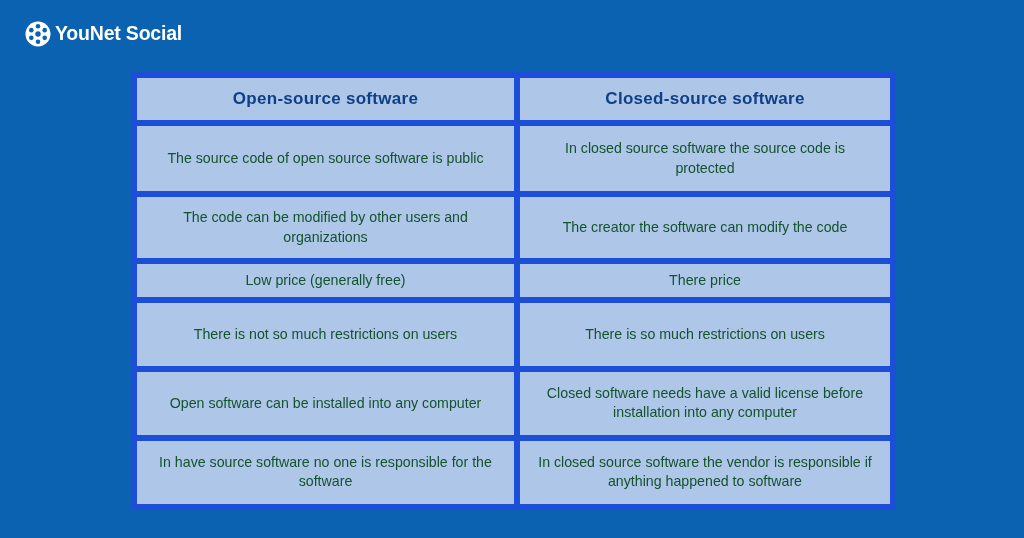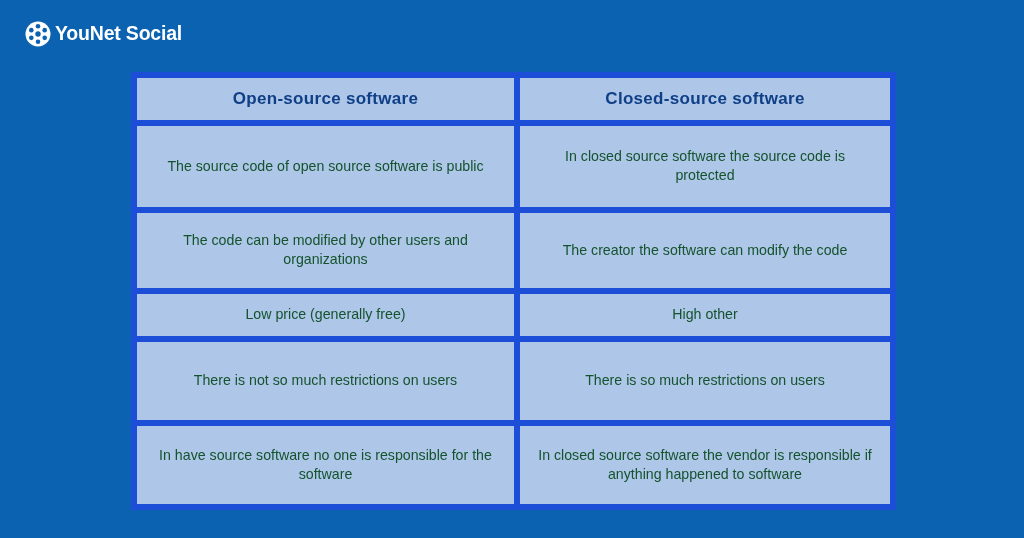--- a/index.html
+++ b/index.html
@@ -127,25 +127,29 @@
       <tr class="r-0">
         <td>The source code of open source software is public</td>
         <td>In closed source software the source code is protected</td>
       </tr>
       <tr class="r-1">
         <td>The code can be modified by other users and organizations</td>
         <td>The creator the software can modify the code</td>
       </tr>
       <tr class="r-2">
         <td>Low price (generally free)</td>
-        <td>High other</td>
+        <td>There price</td>
       </tr>
       <tr class="r-3">
         <td>There is not so much restrictions on users</td>
         <td>There is so much restrictions on users</td>
+      </tr>
+      <tr class="r-4">
+        <td>Open software can be installed into any computer</td>
+        <td>Closed software needs have a valid license before installation into any computer</td>
       </tr>
       <tr class="r-5">
         <td>In have source software no one is responsible for the software</td>
         <td>In closed source software the vendor is responsible if anything happened to software</td>
       </tr>
     </tbody>
   </table>
 </div>
 
 </body></html>

